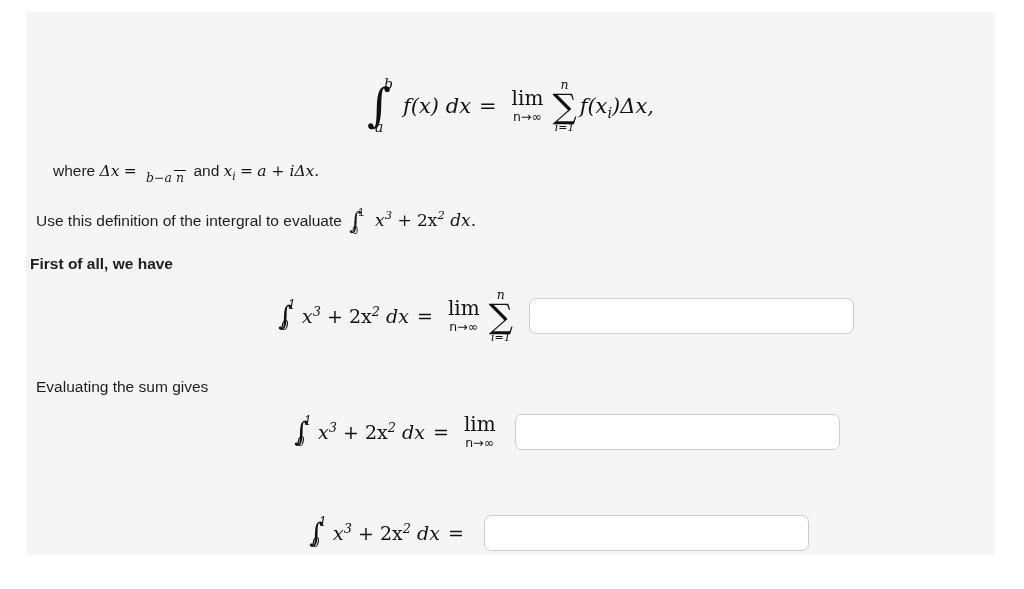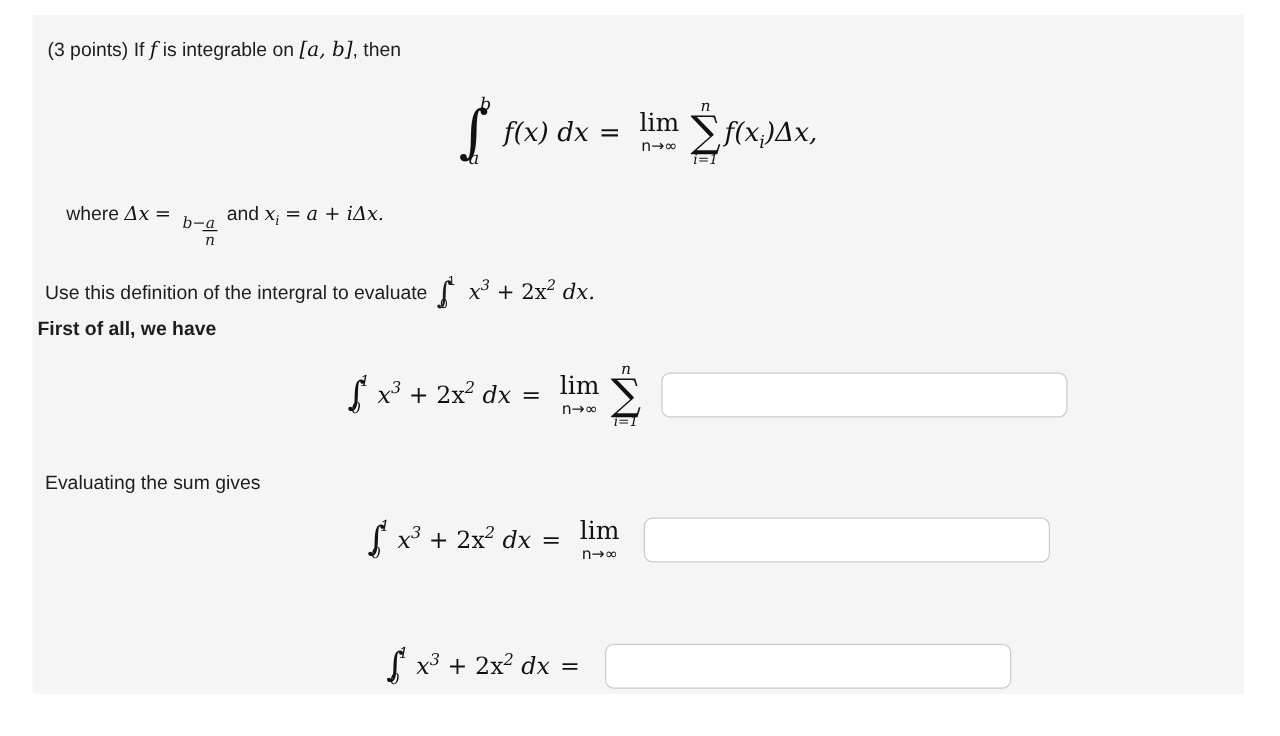--- a/index.html
+++ b/index.html
@@ -123,33 +123,32 @@
     font-size: 11px;
     line-height: 1;
     margin-top: 0px;
   }
   .eq { font-style: normal; margin: 0 8px; }
 
   
   #where-line { left: 27px; top: 150px; }
   .frac {
     display: inline-flex;
-    flex-direction: column;
-    align-items: flex-end;
+    align-items: center;
     vertical-align: -0.45em;
     margin: 0 3px;
     font-family: "DejaVu Serif", "Liberation Serif", serif;
     font-style: italic;
     font-size: 12.5px;
   }
   .frac .num { line-height: 1.05; padding: 0 2px; }
   .frac .den { line-height: 1.05; border-top: 1.3px solid #111; padding: 0 2px; }
 
   
-  #instruction-line { left: 10px; top: 212px; }
+  #instruction-line { left: 10px; top: 198px; }
   #first-label { left: 4px; top: 243px; font-weight: bold; }
   #sum-label { left: 10px; top: 366px; }
   #limit-label { left: 10px; top: 468px; }
 
   .inl-int {
     display: inline-flex;
     position: relative;
     margin: 0 1px 0 3px;
     vertical-align: -0.18em;
   }
@@ -211,27 +210,20 @@
   #input-2 { width: 325px; margin-left: 12px; }
   #input-3 { width: 325px; margin-left: 12px; }
   sup.e { font-size: 0.68em; vertical-align: super; line-height: 0; }
   sub.e { font-size: 0.68em; vertical-align: sub; line-height: 0; }
 </style>
 </head>
 <body>
 
 <div class="page">
 
-  <div class="prose" id="prompt-line">
-    <span>(3 points)</span>
-    <span>If</span>
-    <span class="math">f</span>
-    <span>is integrable on</span>
-    <span class="math">[a, b]</span><span>, then</span>
-  </div>
 
   <div id="definition-display">
     <div class="dispmath">
       <span class="intg">
         <span class="glyph">∫</span>
         <span class="hi">b</span>
         <span class="lo">a</span>
       </span>
       <span style="margin-left:10px">f(x) dx</span>
       <span class="eq">=</span>

